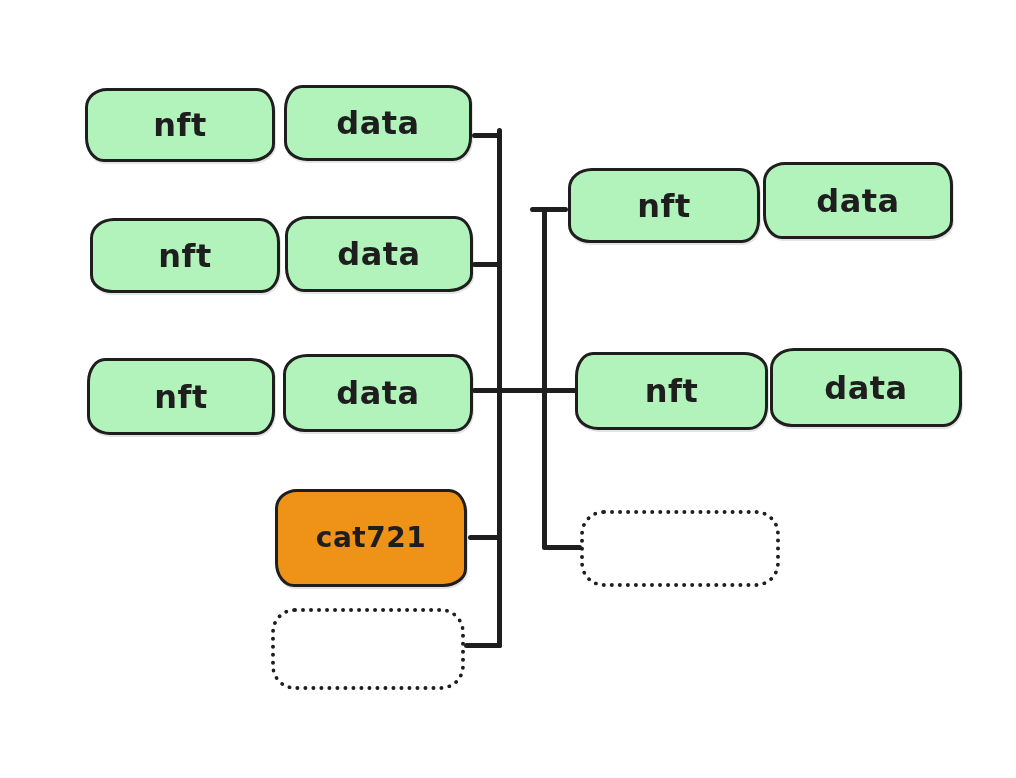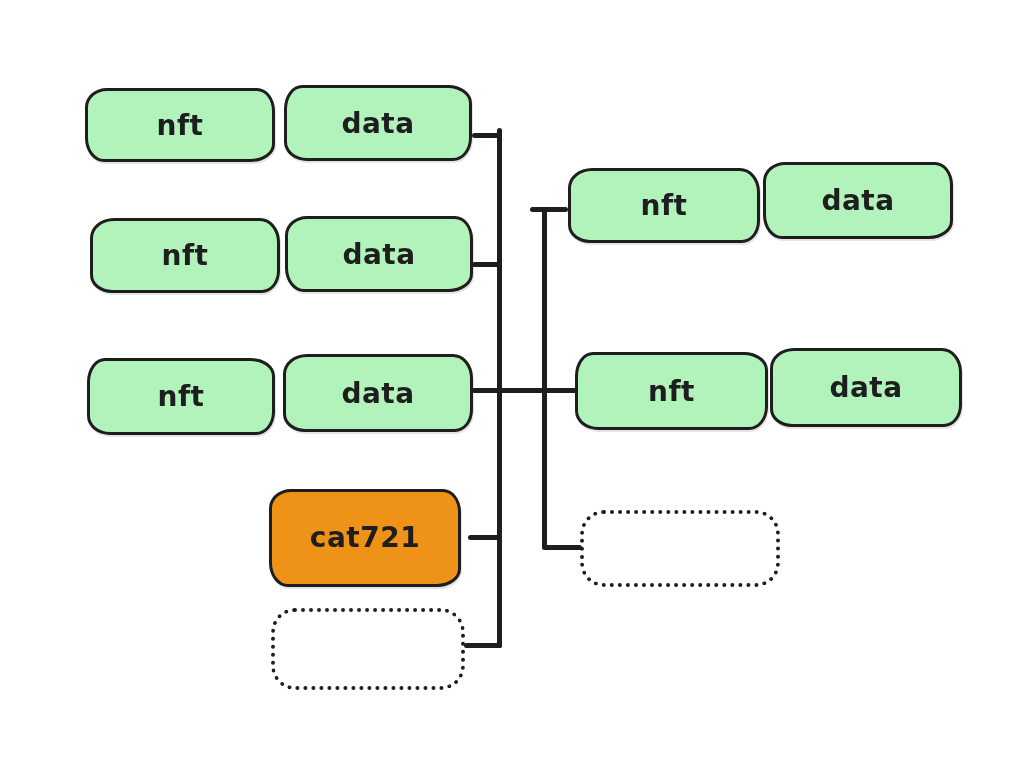--- a/index.html
+++ b/index.html
@@ -22,21 +22,21 @@
   }
   .node{
     position:absolute;
     box-sizing:border-box;
     border:3.5px solid var(--stroke);
     background:var(--node-green);
     display:flex;
     align-items:center;
     justify-content:center;
     color:var(--stroke);
-    font-size:28px;
+    font-size:32px;
     font-weight:600;
     letter-spacing:0.5px;
     box-shadow:1px 2px 0 rgba(30,30,30,0.12);
   }
   
   .r1{border-radius:22px 18px 24px 19px / 19px 23px 18px 24px;}
   .r2{border-radius:18px 24px 19px 23px / 24px 18px 23px 19px;}
   .r3{border-radius:24px 20px 18px 22px / 20px 24px 22px 18px;}
   .node.orange{
     background:var(--node-orange);
@@ -65,21 +65,21 @@
 
   <div class="node r1" style="left:85px; top:88px; width:190px; height:74px;">nft</div>
   <div class="node r2" style="left:284px; top:85px; width:188px; height:76px;">data</div>
 
   <div class="node r3" style="left:90px; top:218px; width:190px; height:75px;">nft</div>
   <div class="node r1" style="left:285px; top:216px; width:188px; height:76px;">data</div>
 
   <div class="node r2" style="left:87px; top:358px; width:188px; height:77px;">nft</div>
   <div class="node r3" style="left:283px; top:354px; width:190px; height:78px;">data</div>
 
-  <div class="node orange r1" style="left:269px; top:489px; width:192px; height:98px;">
+  <div class="node orange r1" style="left:275px; top:489px; width:192px; height:98px;">
     <span>cat721</span>
   </div>
 
   <div class="node dotted" style="left:271px; top:608px; width:194px; height:82px;"></div>
 
   <div class="node r3" style="left:568px; top:168px; width:192px; height:75px;">nft</div>
   <div class="node r1" style="left:763px; top:162px; width:190px; height:77px;">data</div>
 
   <div class="node r2" style="left:575px; top:352px; width:193px; height:78px;">nft</div>
   <div class="node r3" style="left:770px; top:348px; width:192px; height:79px;">data</div>

